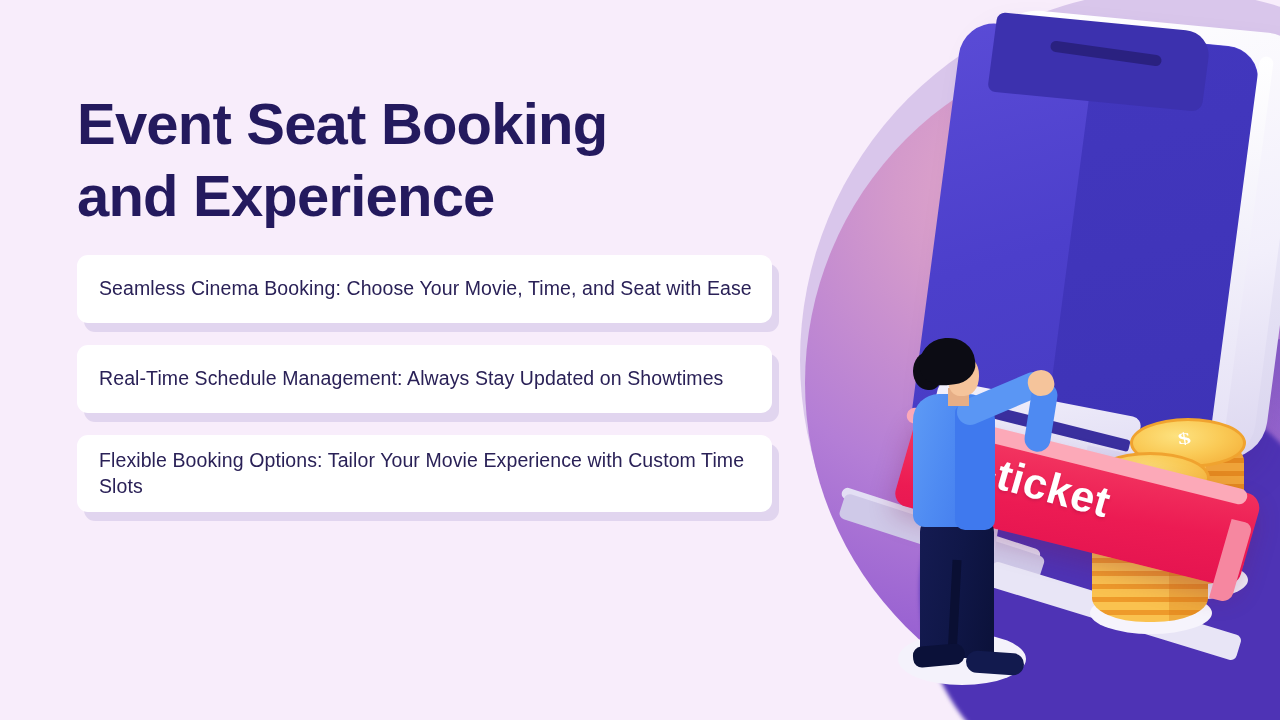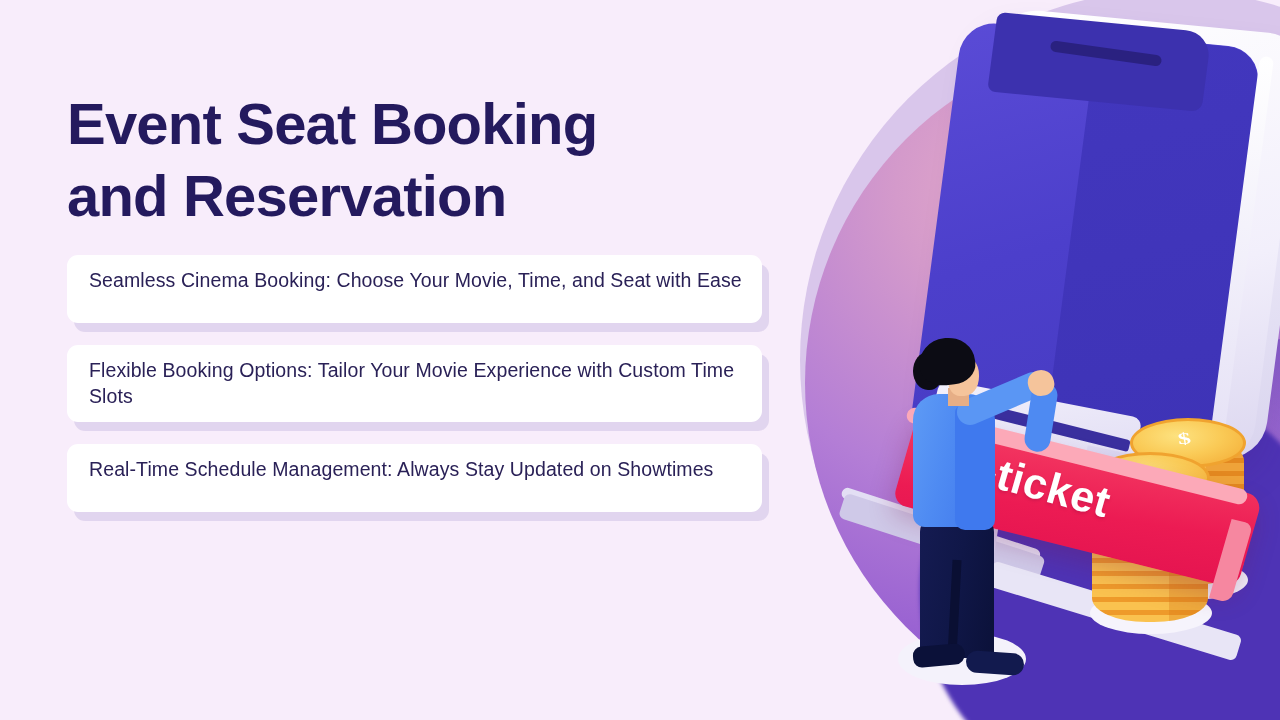--- a/index.html
+++ b/index.html
@@ -393,21 +393,21 @@
     font-weight:bold;
     font-family:"Liberation Serif", serif;
     transform:scaleY(.62) rotate(-6deg);
   }
   .cd-back { left:398px; top:424px; }
   .cd-front { left:358px; top:458px; }
 
   
   .content {
     position:absolute;
-    left:2px; top:0;
+    left:12px; top:0;
     width:800px; height:720px;
     padding:0;
   }
   .headline {
     position:absolute;
     left:65px; top:88px;
     width:700px;
     font-size:58px;
     line-height:1.24;
     font-weight:bold;
@@ -421,21 +421,21 @@
   }
   .card {
     position:relative;
     width:695px;
     min-height:68px;
     background:#FFFFFF;
     border-radius:11px;
     margin-bottom:22px;
     padding:13px 10px 13px 22px;
     display:flex;
-    align-items:flex-start;
+    align-items:center;
     box-shadow:7px 9px 0 0 rgba(212,198,230,.62);
   }
   .card-text {
     font-size:19.5px;
     line-height:1.32;
     color:#2A2157;
     letter-spacing:0.1px;
   }
 </style>
 </head>
@@ -500,27 +500,27 @@
   <div class="p-neck"></div>
   <div class="p-face"></div>
   <div class="p-hair2"></div>
   <div class="p-hair"></div>
 </div>
 
 <div class="content">
 
   <h1 class="headline">
     <span>Event Seat Booking</span><br>
-    <span>and Reservation</span>
+    <span>and Experience</span>
   </h1>
 
   <div class="cards">
     <div class="card">
       <span class="card-text">Seamless Cinema Booking: Choose Your Movie, Time, and Seat with Ease</span>
     </div>
     <div class="card">
-      <span class="card-text">Flexible Booking Options: Tailor Your Movie Experience with Custom Time Slots</span>
+      <span class="card-text">Real-Time Schedule Management: Always Stay Updated on Showtimes</span>
     </div>
     <div class="card">
-      <span class="card-text">Real-Time Schedule Management: Always Stay Updated on Showtimes</span>
+      <span class="card-text">Flexible Booking Options: Tailor Your Movie Experience with Custom Time Slots</span>
     </div>
   </div>
 </div>
 
 </body></html>

